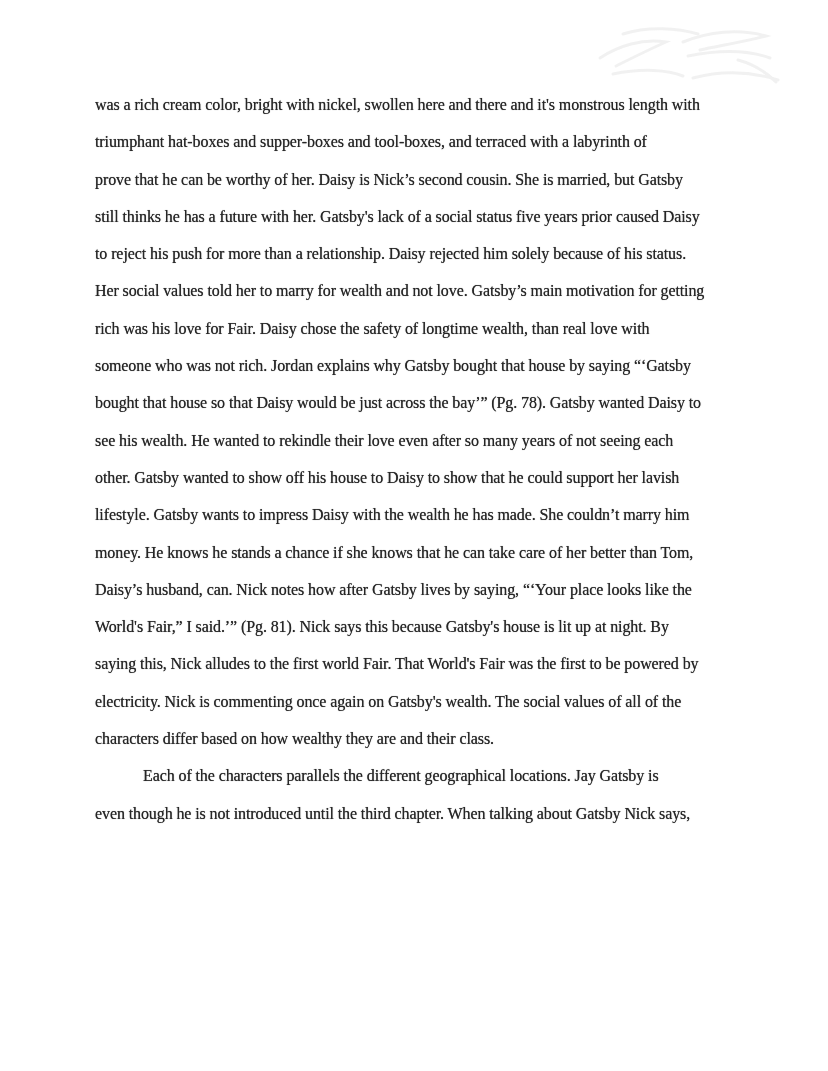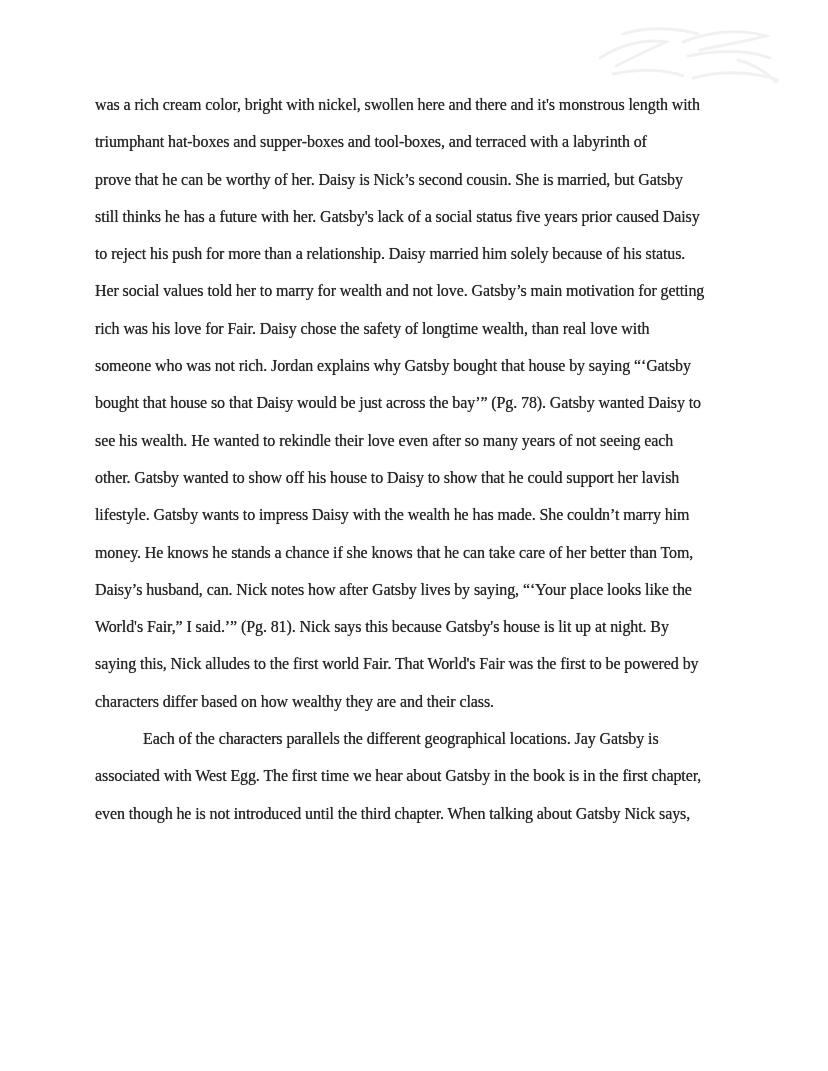--- a/index.html
+++ b/index.html
@@ -57,31 +57,31 @@
       <path d="M105 62 C 135 54, 165 56, 190 64"></path>
       <path d="M150 44 C 165 48, 178 56, 188 66"></path>
     </g>
   </svg>
 
   <div class="doc-content">
     <div class="text-line">was a rich cream color, bright with nickel, swollen here and there and it's monstrous length with</div>
     <div class="text-line">triumphant hat-boxes and supper-boxes and tool-boxes, and terraced with a labyrinth of</div>
     <div class="text-line">prove that he can be worthy of her. Daisy is Nick’s second cousin. She is married, but Gatsby</div>
     <div class="text-line">still thinks he has a future with her. Gatsby's lack of a social status five years prior caused Daisy</div>
-    <div class="text-line">to reject his push for more than a relationship. Daisy married him solely because of his status.</div>
+    <div class="text-line">to reject his push for more than a relationship. Daisy rejected him solely because of his status.</div>
     <div class="text-line">Her social values told her to marry for wealth and not love. Gatsby’s main motivation for getting</div>
     <div class="text-line">rich was his love for Fair. Daisy chose the safety of longtime wealth, than real love with</div>
     <div class="text-line">someone who was not rich. Jordan explains why Gatsby bought that house by saying “‘Gatsby</div>
     <div class="text-line">bought that house so that Daisy would be just across the bay’” (Pg. 78). Gatsby wanted Daisy to</div>
     <div class="text-line">see his wealth. He wanted to rekindle their love even after so many years of not seeing each</div>
     <div class="text-line">other. Gatsby wanted to show off his house to Daisy to show that he could support her lavish</div>
     <div class="text-line">lifestyle. Gatsby wants to impress Daisy with the wealth he has made. She couldn’t marry him</div>
     <div class="text-line">money. He knows he stands a chance if she knows that he can take care of her better than Tom,</div>
     <div class="text-line">Daisy’s husband, can. Nick notes how after Gatsby lives by saying, “‘Your place looks like the</div>
     <div class="text-line">World's Fair,” I said.’” (Pg. 81). Nick says this because Gatsby's house is lit up at night. By</div>
     <div class="text-line">saying this, Nick alludes to the first world Fair. That World's Fair was the first to be powered by</div>
+    <div class="text-line">electricity. Nick is commenting once again on Gatsby's wealth. The social values of all of the</div>
     <div class="text-line">characters differ based on how wealthy they are and their class.</div>
     <div class="text-line indent">Each of the characters parallels the different geographical locations. Jay Gatsby is</div>
-    <div class="text-line">associated with West Egg. The first time we hear about Gatsby in the book is in the first chapter,</div>
     <div class="text-line">even though he is not introduced until the third chapter. When talking about Gatsby Nick says,</div>
   </div>
 
 </div>
 
 </body></html>

